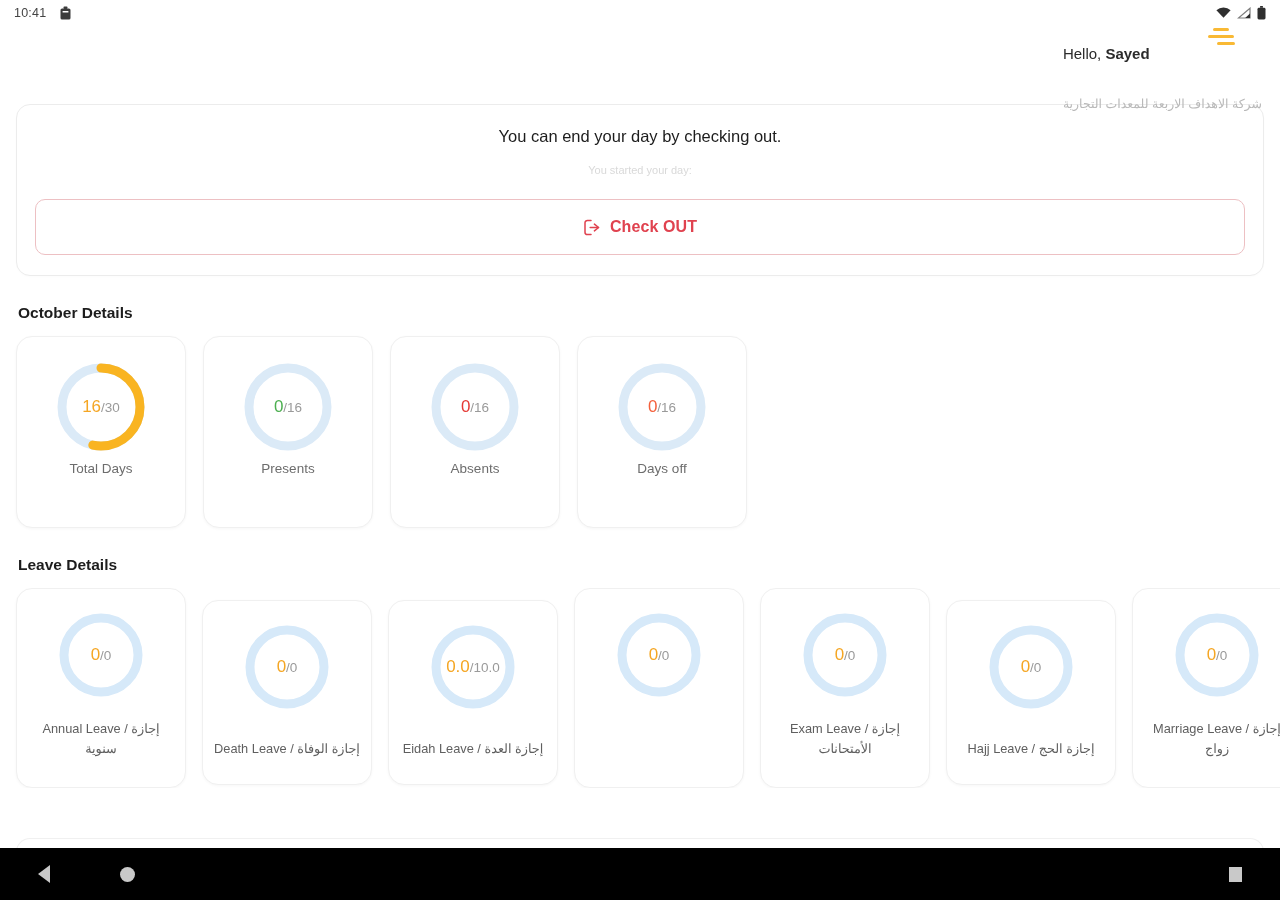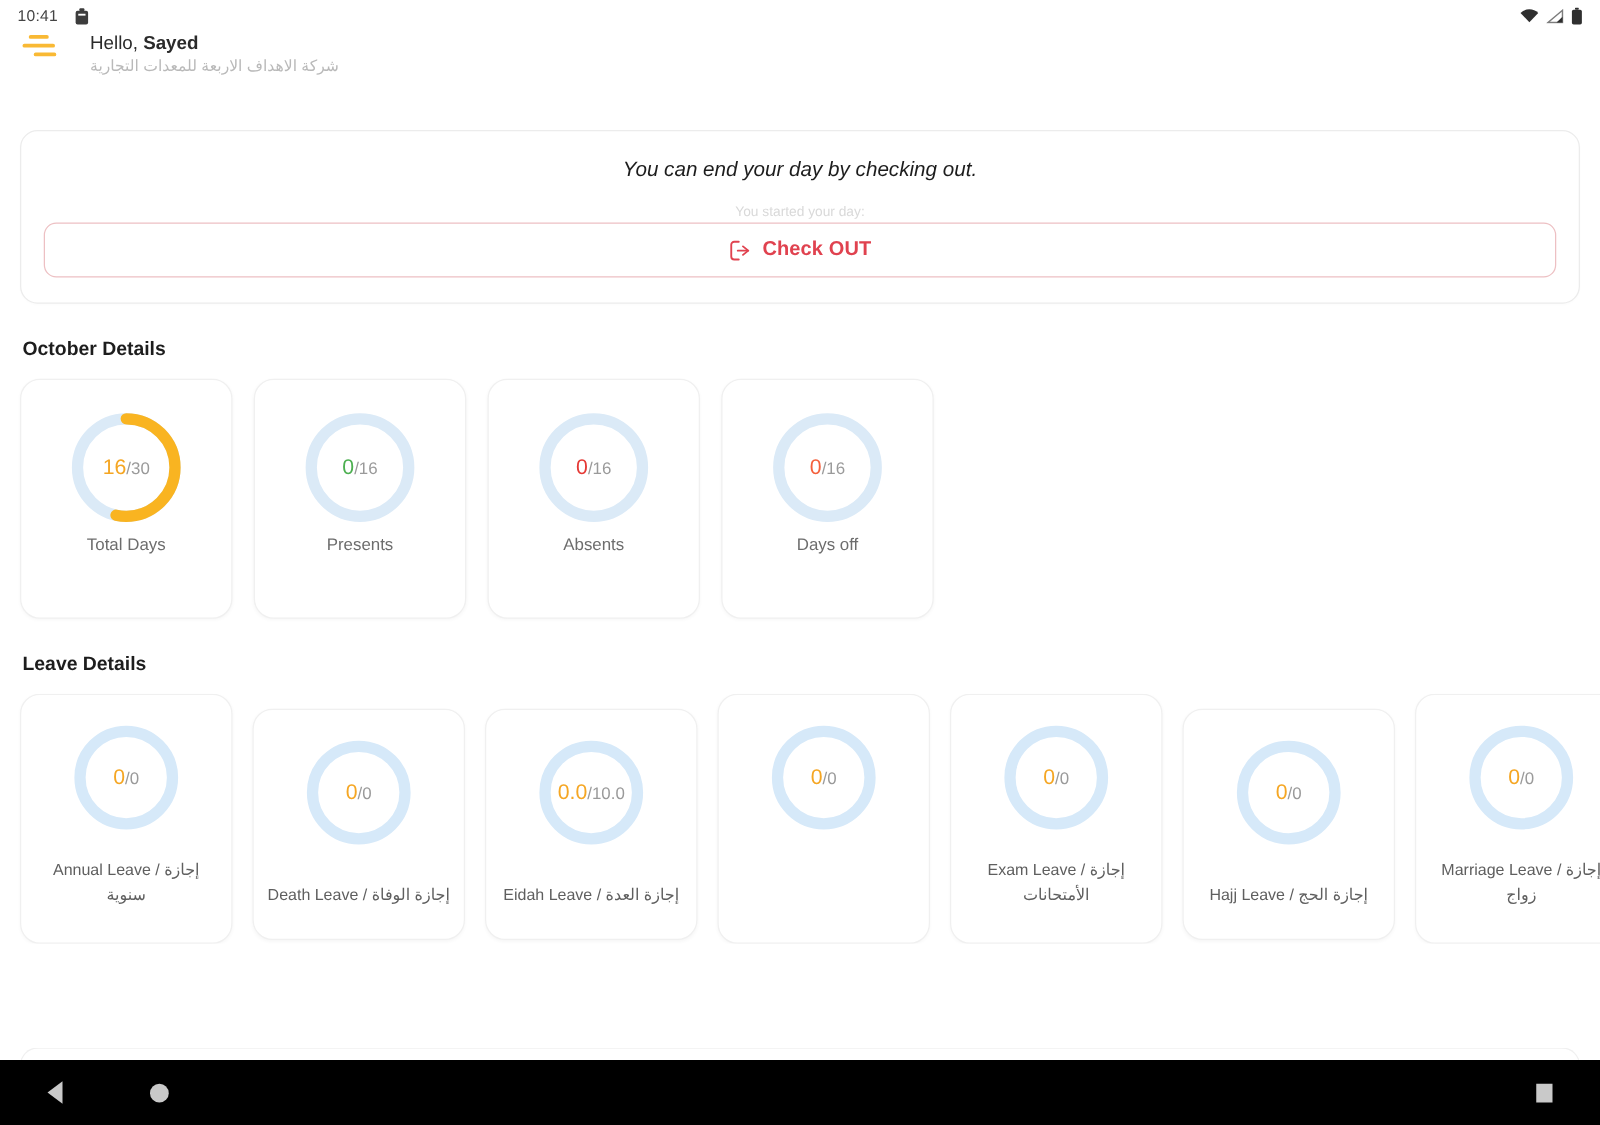--- a/index.html
+++ b/index.html
@@ -16,48 +16,48 @@
     height:26px; display:flex; 
     padding:0 14px; font-size:12px; color:#4a4a4a;
   }
   .sb-left{ display:flex; align-items:center; gap:14px; }
   .sb-right{ margin-left:auto; display:flex; align-items:center; gap:6px; }
   .sb-time{ font-size:12.5px; letter-spacing:.2px; color:#444; }
   .ic{ display:inline-block; line-height:0; }
 
   
   .appbar{
-    height:62px; display:flex; align-items:flex-start; padding:0 18px;
+    height:62px; display:flex; align-items:flex-end; padding:0 18px;flex-direction:column;
   }
   .hamburger{
     width:28px; display:flex; flex-direction:column; gap:4px;
     align-items:flex-start; cursor:pointer; margin-right:26px; padding-top:2px;
   }
   .hamburger span{ height:3px; border-radius:2px; background:#f9b934; display:block; }
   .hamburger span:nth-child(1){ width:16px; margin-left:5px;}
   .hamburger span:nth-child(2){ width:26px; }
   .hamburger span:nth-child(3){ width:18px; margin-left:9px;}
   .greet-wrap{ display:flex; flex-direction:column; gap:2px; }
   .greet{ font-size:15px; color:#2b2b2b; }
   .greet b{ font-weight:bold; }
   .company{
-    font-size:12.5px; color:#b9b9b9; direction:rtl; text-align:left;
+    font-size:12.5px; color:#b9b9b9; direction:rtl; text-align:left;margin-top:32px;
   }
 
   
   .checkout-card{
     margin:16px 16px 0 16px;
     border:1px solid #ececec; border-radius:14px;
     background:#fff; padding:22px 18px 20px 18px;
     box-shadow:0 1px 2px rgba(0,0,0,0.015);
   }
-  .co-title{ text-align:center; font-size:16.5px; color:#1d1d1d;font-style:italic; }
+  .co-title{ text-align:center; font-size:16.5px; color:#1d1d1d; }
   .co-sub{ text-align:center; font-size:11px; color:#d9d9d9; margin-top:18px; }
   .co-btn{
-    margin-top:2px; height:44px; border:1px solid #edc0c3;
+    margin-top:23px; height:56px; border:1px solid #edc0c3;
     border-radius:10px; background:#fff;
     display:flex; align-items:center; justify-content:center; gap:8px;
     cursor:pointer;
   }
   .co-btn-label{ color:#e0424f; font-size:16px; font-weight:bold; letter-spacing:.1px;}
 
   
   .section-title{
     font-size:15.5px; font-weight:bold; color:#1d1d1d;
     margin:28px 0 14px 18px;

